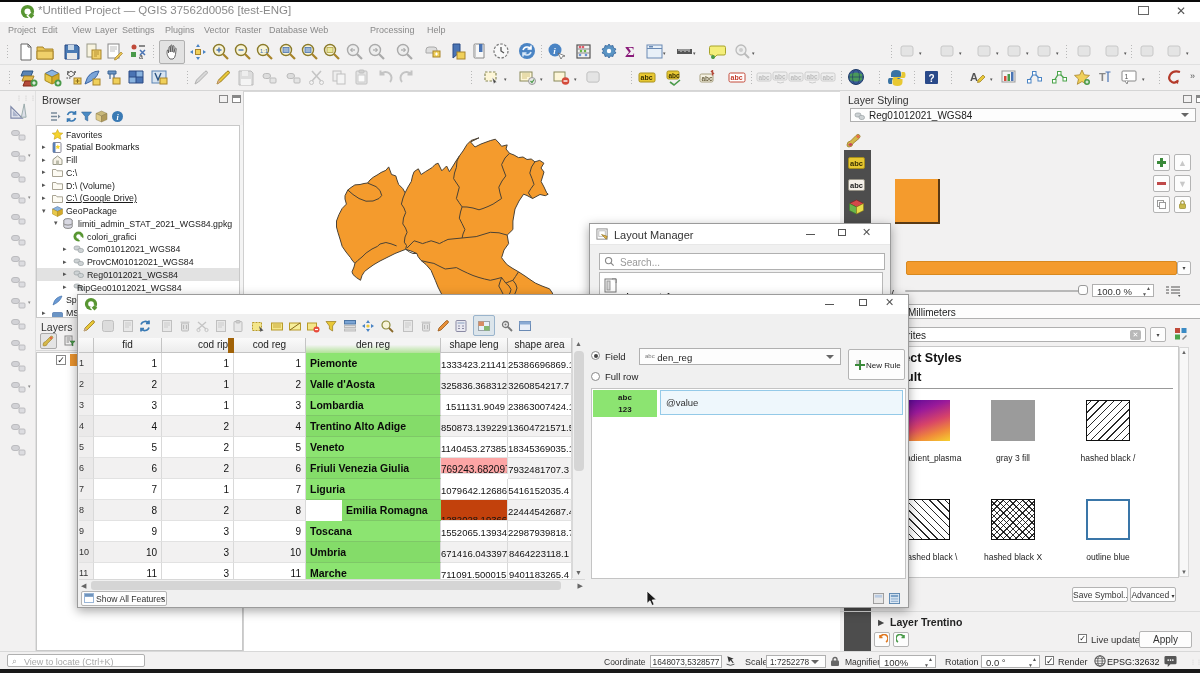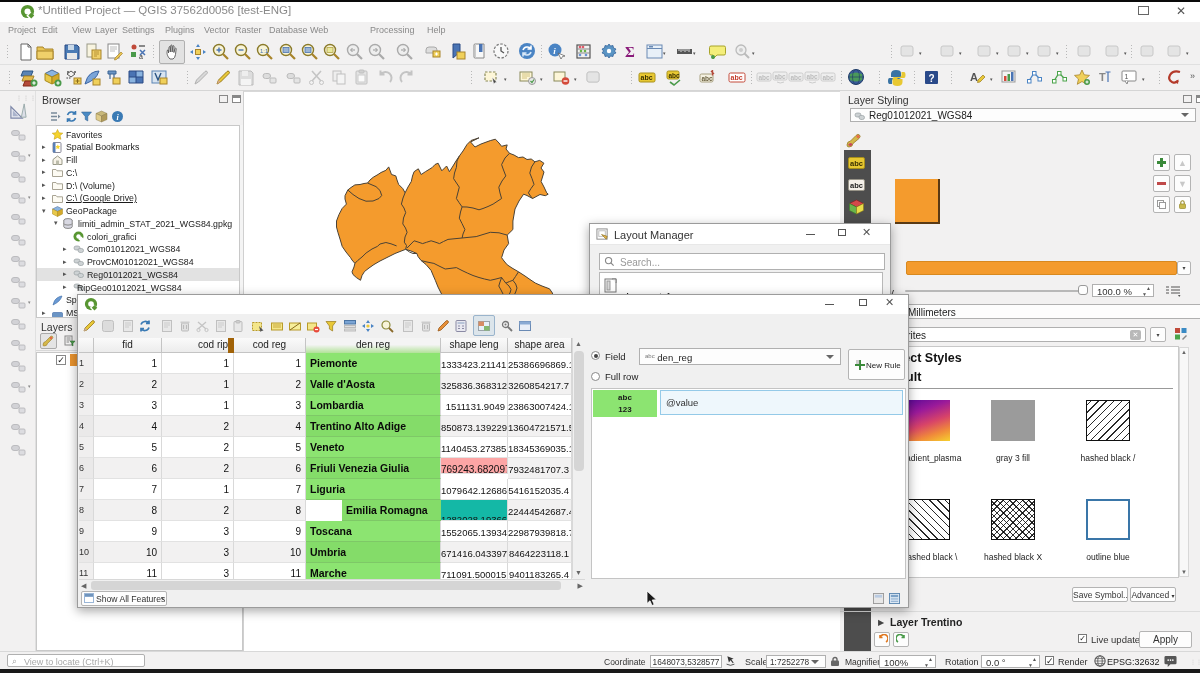--- a/index.html
+++ b/index.html
@@ -1030,21 +1030,21 @@
 <div style="position:absolute;left:83px;top:141px;width:72px;height:21px;background:#ffffff;border-right:1px solid #d9d9d9;border-bottom:1px solid #e2e2e2;font-size:10px;color:#111;text-align:right;padding:5px 4px 0 0;box-sizing:border-box;">1</div>
 <div style="position:absolute;left:155px;top:141px;width:72px;height:21px;background:#ffffff;border-right:1px solid #d9d9d9;border-bottom:1px solid #e2e2e2;font-size:10px;color:#111;text-align:right;padding:5px 4px 0 0;box-sizing:border-box;">7</div>
 <div style="position:absolute;left:227px;top:141px;width:135px;height:21px;background:#8ce471;border-right:1px solid #d9d9d9;border-bottom:1px solid #7ec867;font-size:10.5px;font-weight:bold;color:#0a0a0a;padding:4px 0 0 4px;white-space:nowrap;overflow:hidden;box-sizing:border-box;">Liguria</div>
 <div style="position:absolute;left:362px;top:141px;width:67px;height:21px;background:#ffffff;border-right:1px solid #d9d9d9;border-bottom:1px solid #e2e2e2;font-size:9.5px;color:#111;text-align:right;padding:6px 2px 0 0;white-space:nowrap;overflow:hidden;box-sizing:border-box;">1079642.12686</div>
 <div style="position:absolute;left:429px;top:141px;width:64px;height:21px;background:#ffffff;border-right:1px solid #d9d9d9;border-bottom:1px solid #e2e2e2;font-size:9.5px;color:#111;text-align:right;padding:6px 2px 0 0;white-space:nowrap;overflow:hidden;box-sizing:border-box;">5416152035.4</div>
 <div style="position:absolute;left:0;top:162px;width:15px;height:21px;background:#eae9e9;border-right:1px solid #d9d9d9;border-bottom:1px solid #e2e2e2;font-size:9px;color:#333;padding-top:5px;">8</div>
 <div style="position:absolute;left:15px;top:162px;width:68px;height:21px;background:#f2f1f1;border-right:1px solid #d9d9d9;border-bottom:1px solid #e2e2e2;font-size:10px;color:#111;text-align:right;padding:5px 4px 0 0;box-sizing:border-box;">8</div>
 <div style="position:absolute;left:83px;top:162px;width:72px;height:21px;background:#f2f1f1;border-right:1px solid #d9d9d9;border-bottom:1px solid #e2e2e2;font-size:10px;color:#111;text-align:right;padding:5px 4px 0 0;box-sizing:border-box;">2</div>
 <div style="position:absolute;left:155px;top:162px;width:72px;height:21px;background:#f2f1f1;border-right:1px solid #d9d9d9;border-bottom:1px solid #e2e2e2;font-size:10px;color:#111;text-align:right;padding:5px 4px 0 0;box-sizing:border-box;">8</div>
 <div style="position:absolute;left:227px;top:162px;width:135px;height:21px;background:#84dc69;border-right:1px solid #d9d9d9;border-bottom:1px solid #7ec867;font-size:10.5px;font-weight:bold;color:#0a0a0a;padding:4px 0 0 4px;white-space:nowrap;overflow:hidden;box-sizing:border-box;margin-left:36px;">Emilia Romagna</div>
-<div style="position:absolute;left:362px;top:162px;width:67px;height:21px;background:#14b8a6;border-right:1px solid #d9d9d9;border-bottom:1px solid #e2e2e2;font-size:9.5px;color:#111;text-align:right;padding:14px 2px 0 0;white-space:nowrap;overflow:hidden;box-sizing:border-box;">1282028.19366</div>
+<div style="position:absolute;left:362px;top:162px;width:67px;height:21px;background:#c2410c;border-right:1px solid #d9d9d9;border-bottom:1px solid #e2e2e2;font-size:9.5px;color:#111;text-align:right;padding:14px 2px 0 0;white-space:nowrap;overflow:hidden;box-sizing:border-box;">1282028.19366</div>
 <div style="position:absolute;left:429px;top:162px;width:64px;height:21px;background:#f2f1f1;border-right:1px solid #d9d9d9;border-bottom:1px solid #e2e2e2;font-size:9.5px;color:#111;text-align:right;padding:6px 2px 0 0;white-space:nowrap;overflow:hidden;box-sizing:border-box;">22444542687.4</div>
 <div style="position:absolute;left:0;top:183px;width:15px;height:21px;background:#f0efef;border-right:1px solid #d9d9d9;border-bottom:1px solid #e2e2e2;font-size:9px;color:#333;padding-top:5px;">9</div>
 <div style="position:absolute;left:15px;top:183px;width:68px;height:21px;background:#ffffff;border-right:1px solid #d9d9d9;border-bottom:1px solid #e2e2e2;font-size:10px;color:#111;text-align:right;padding:5px 4px 0 0;box-sizing:border-box;">9</div>
 <div style="position:absolute;left:83px;top:183px;width:72px;height:21px;background:#ffffff;border-right:1px solid #d9d9d9;border-bottom:1px solid #e2e2e2;font-size:10px;color:#111;text-align:right;padding:5px 4px 0 0;box-sizing:border-box;">3</div>
 <div style="position:absolute;left:155px;top:183px;width:72px;height:21px;background:#ffffff;border-right:1px solid #d9d9d9;border-bottom:1px solid #e2e2e2;font-size:10px;color:#111;text-align:right;padding:5px 4px 0 0;box-sizing:border-box;">9</div>
 <div style="position:absolute;left:227px;top:183px;width:135px;height:21px;background:#8ce471;border-right:1px solid #d9d9d9;border-bottom:1px solid #7ec867;font-size:10.5px;font-weight:bold;color:#0a0a0a;padding:4px 0 0 4px;white-space:nowrap;overflow:hidden;box-sizing:border-box;">Toscana</div>
 <div style="position:absolute;left:362px;top:183px;width:67px;height:21px;background:#ffffff;border-right:1px solid #d9d9d9;border-bottom:1px solid #e2e2e2;font-size:9.5px;color:#111;text-align:right;padding:6px 2px 0 0;white-space:nowrap;overflow:hidden;box-sizing:border-box;">1552065.13934</div>
 <div style="position:absolute;left:429px;top:183px;width:64px;height:21px;background:#ffffff;border-right:1px solid #d9d9d9;border-bottom:1px solid #e2e2e2;font-size:9.5px;color:#111;text-align:right;padding:6px 2px 0 0;white-space:nowrap;overflow:hidden;box-sizing:border-box;">22987939818.78</div>
 <div style="position:absolute;left:0;top:204px;width:15px;height:21px;background:#eae9e9;border-right:1px solid #d9d9d9;border-bottom:1px solid #e2e2e2;font-size:9px;color:#333;padding-top:5px;">10</div>
 <div style="position:absolute;left:15px;top:204px;width:68px;height:21px;background:#f2f1f1;border-right:1px solid #d9d9d9;border-bottom:1px solid #e2e2e2;font-size:10px;color:#111;text-align:right;padding:5px 4px 0 0;box-sizing:border-box;">10</div>

